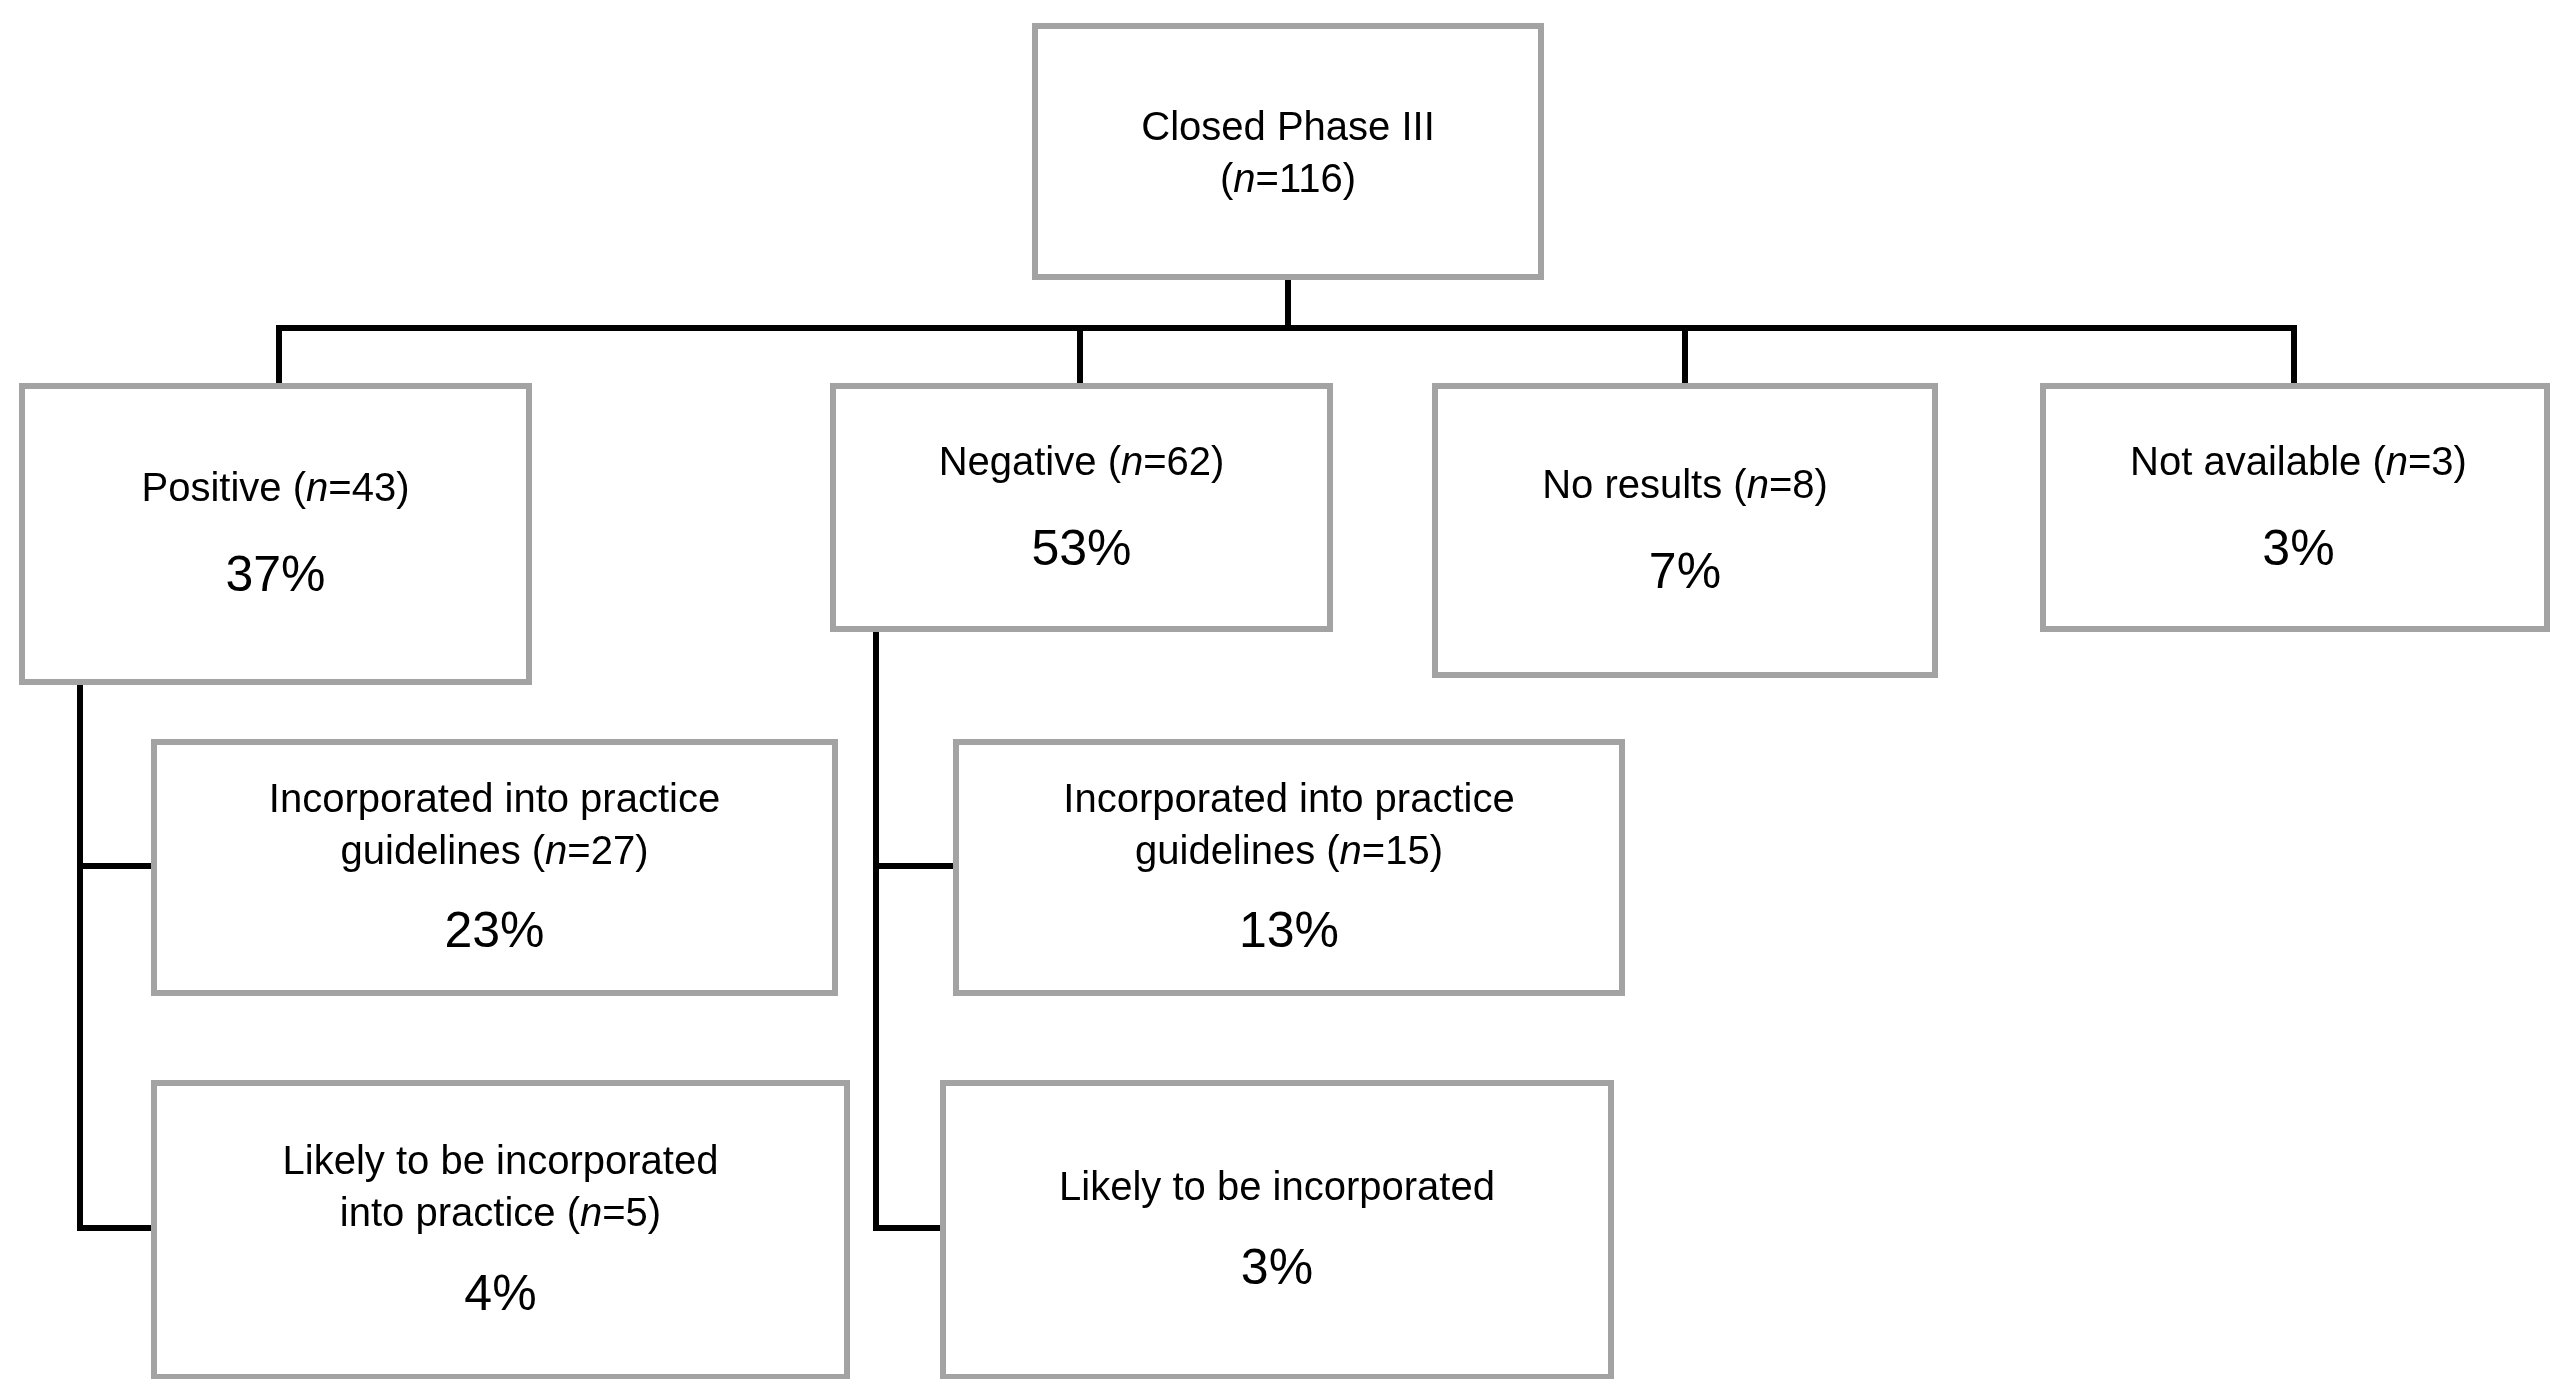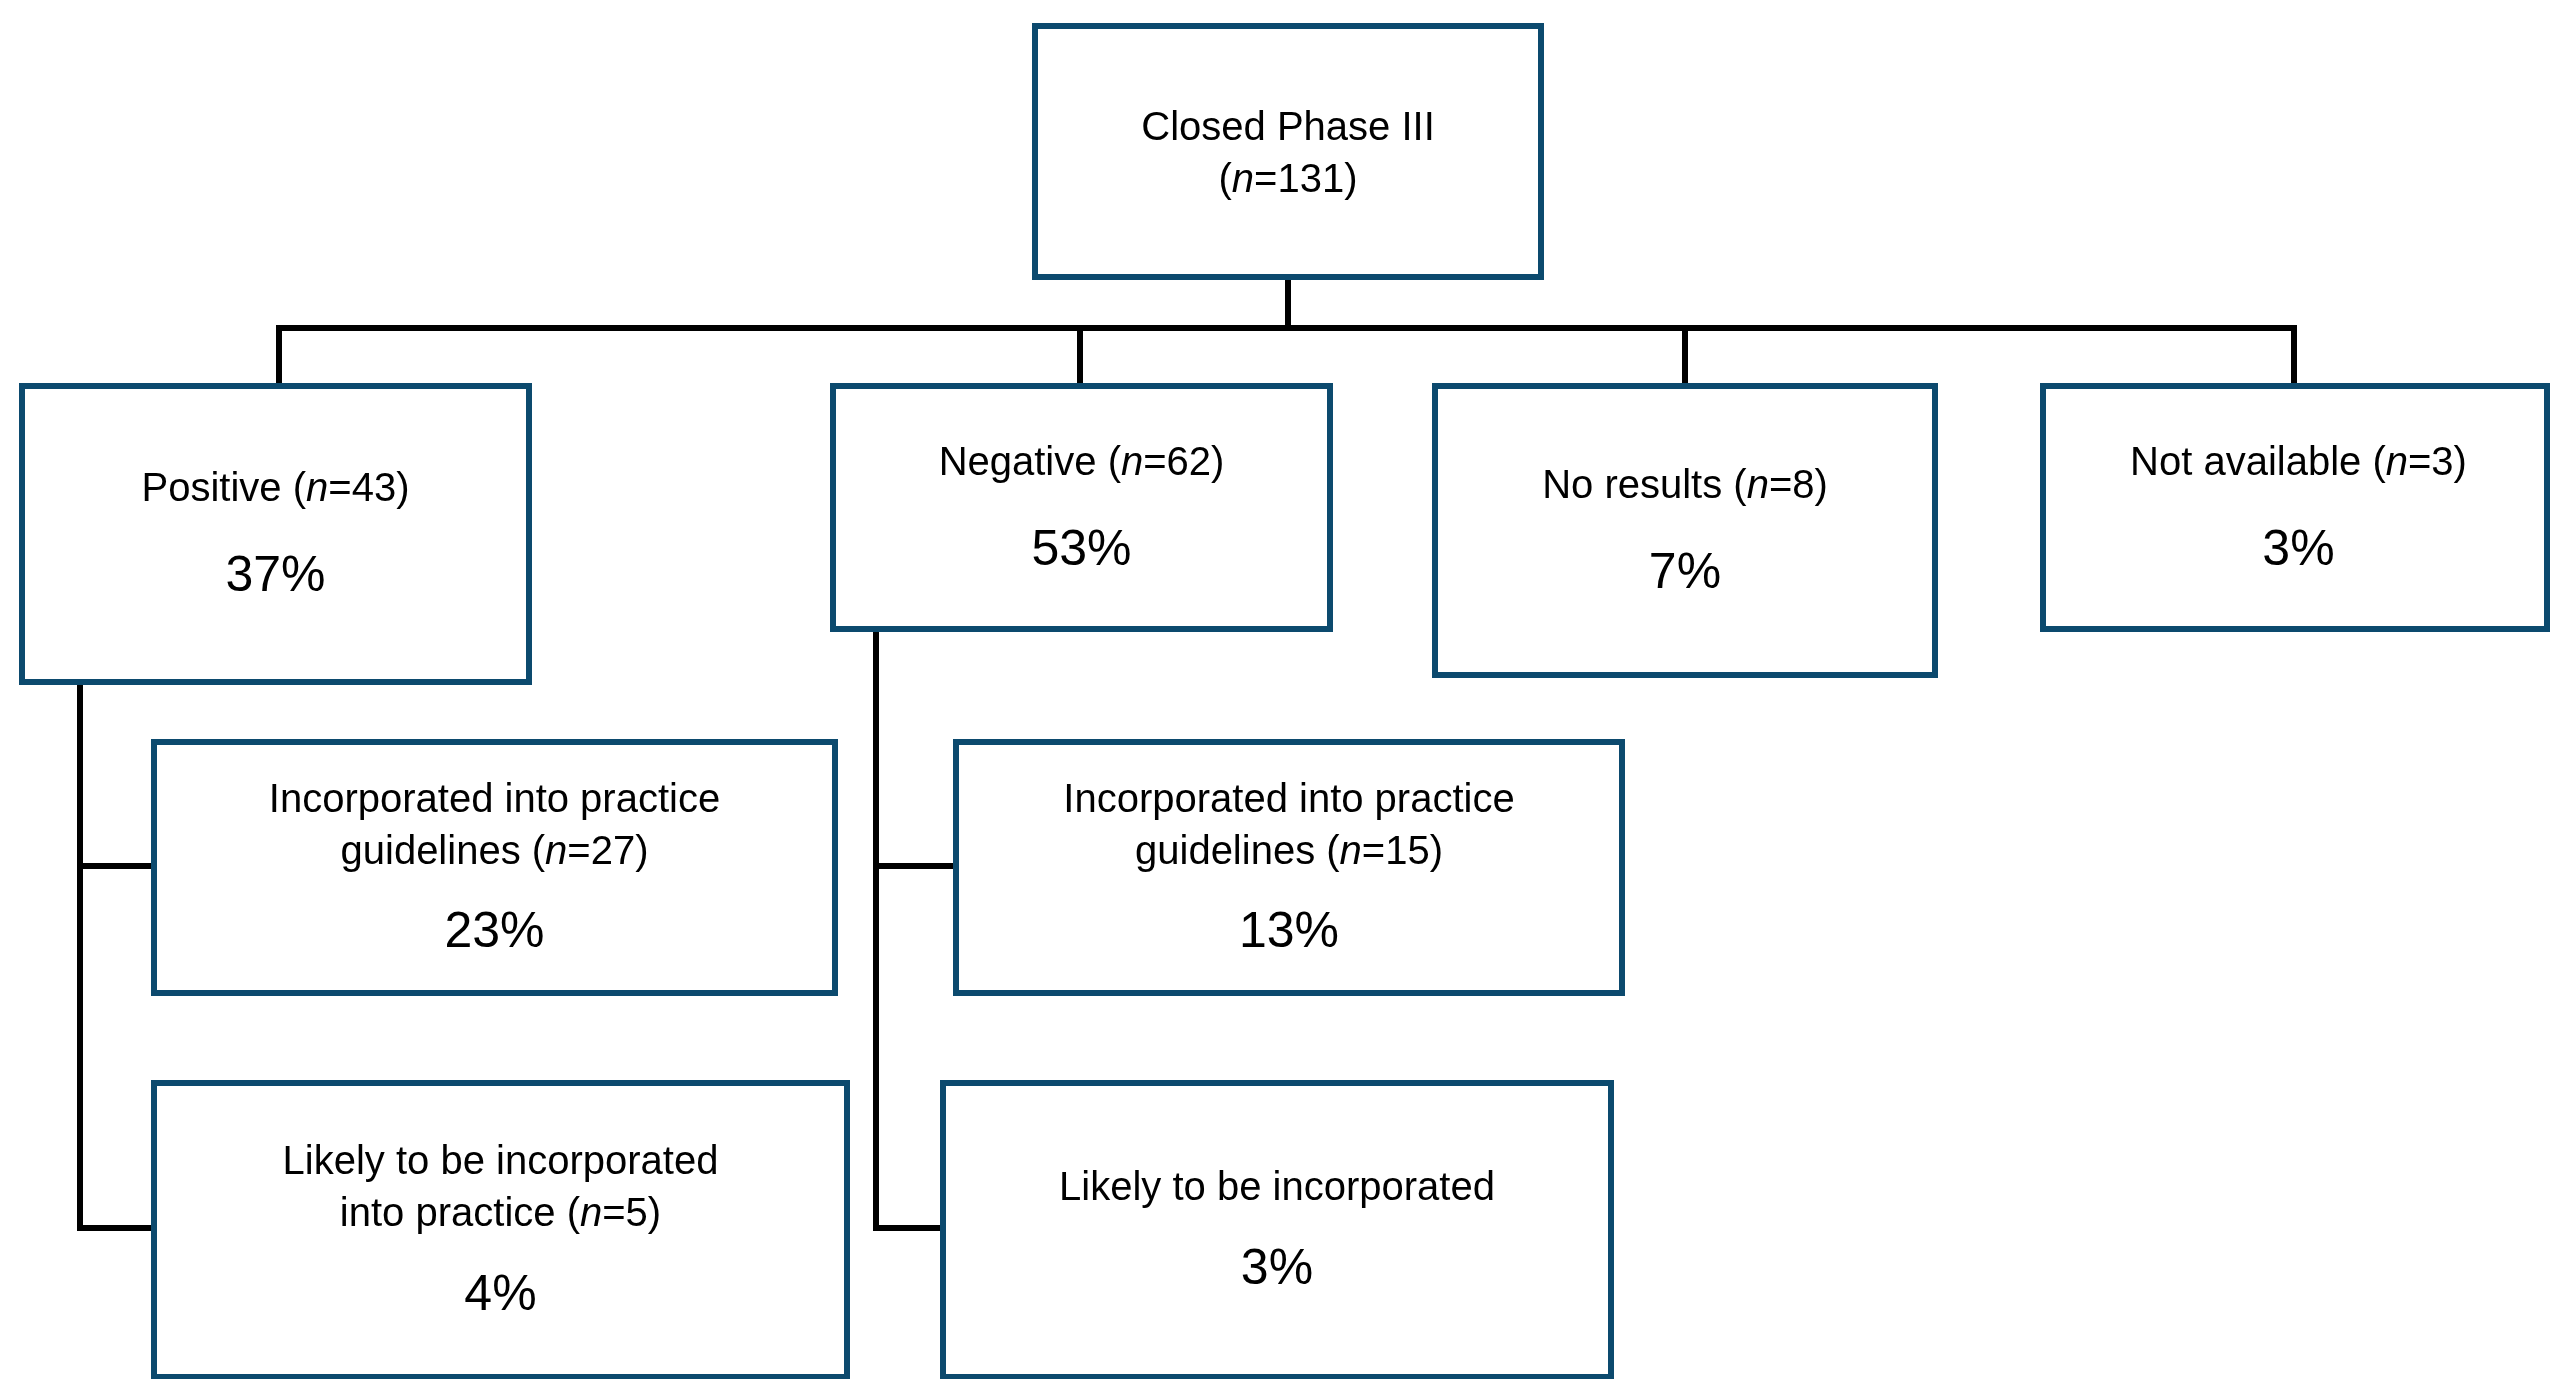--- a/index.html
+++ b/index.html
@@ -13,21 +13,21 @@
     width: 2576px;
     height: 1380px;
     background: #ffffff;
     font-family: "Liberation Sans", sans-serif;
     color: #000000;
     overflow: hidden;
   }
   .node {
     position: absolute;
     box-sizing: border-box;
-    border: 6px solid #0c4a6e;
+    border: 6px solid #a3a3a3;
     background: #ffffff;
     display: flex;
     flex-direction: column;
     align-items: center;
     justify-content: center;
     text-align: center;
     z-index: 3;
   }
   .node .line {
     display: block;
@@ -70,21 +70,21 @@
   <div class="conn vline" style="left:77px; top:632px; height:599px;"></div>
   <div class="conn hline" style="left:77px; top:863px; width:80px;"></div>
   <div class="conn hline" style="left:77px; top:1225px; width:80px;"></div>
 
   <div class="conn vline" style="left:873px; top:632px; height:599px;"></div>
   <div class="conn hline" style="left:873px; top:863px; width:85px;"></div>
   <div class="conn hline" style="left:873px; top:1225px; width:72px;"></div>
 
   <div class="node" style="left:1032px; top:23px; width:512px; height:257px;">
     <span class="line label">Closed Phase III</span>
-    <span class="line label"><span>(</span><span class="ital">n</span><span>=131)</span></span>
+    <span class="line label"><span>(</span><span class="ital">n</span><span>=116)</span></span>
   </div>
 
   <div class="node" style="left:19px; top:383px; width:513px; height:302px;">
     <span class="line label"><span>Positive</span>&nbsp;<span>(</span><span class="ital">n</span><span>=43)</span></span>
     <span class="gap-md"></span>
     <span class="line pct">37%</span>
   </div>
 
   <div class="node" style="left:830px; top:383px; width:503px; height:249px;">
     <span class="line label"><span>Negative</span>&nbsp;<span>(</span><span class="ital">n</span><span>=62)</span></span>

